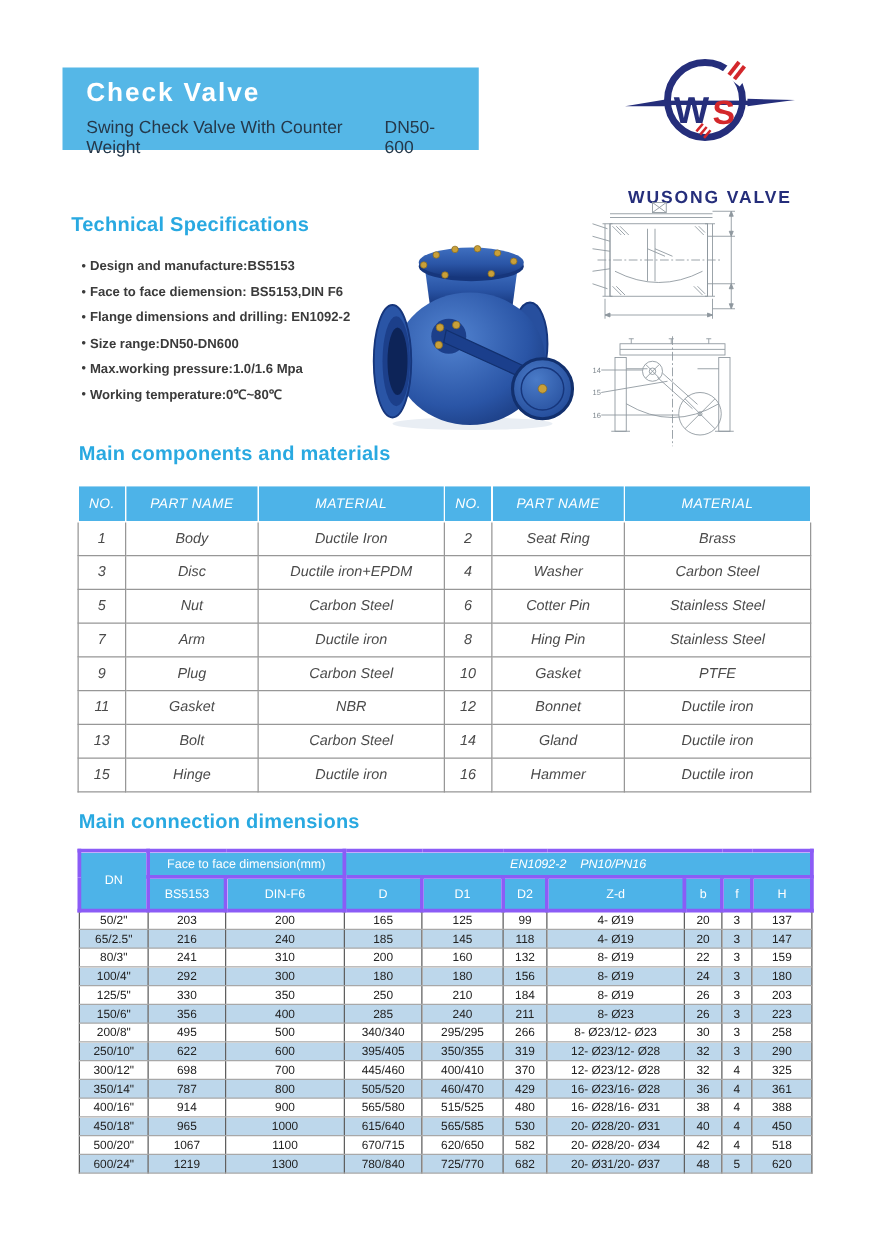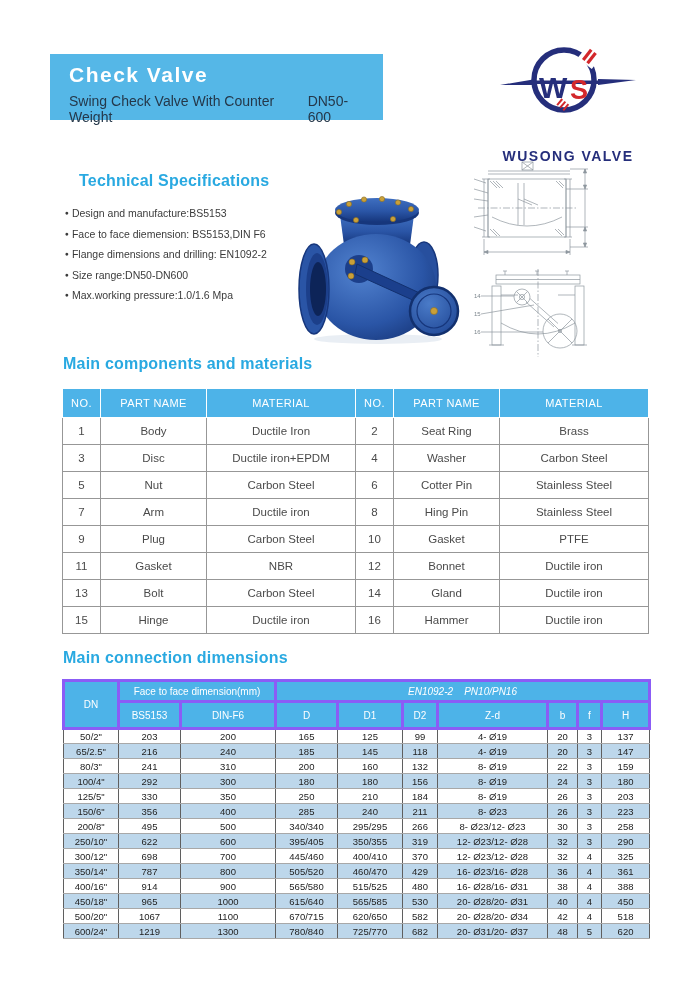--- a/index.html
+++ b/index.html
@@ -28,39 +28,39 @@
   .brand-text {
     margin-top:18px; font-size:14px; font-weight:bold; color:#252E7B;
     letter-spacing:1.5px; white-space:nowrap;
   }
 
   
   .sec-heading {
     position:absolute; font-size:16px; font-weight:bold; color:#29A9E1;
     letter-spacing:0.2px;
   }
-  .h-tech { left:79px; top:172px; }
+  .h-tech { left:57px; top:172px; }
   .h-comp { left:63px; top:355px; }
   .h-dims { left:63px; top:649px; }
 
   
   .specs { left:65px; top:203px; list-style:none; }
-  .specs li { font-size:10.5px; color:#3b3b3b; line-height:19.5px; white-space:nowrap; }
+  .specs li { font-size:10.5px; color:#3b3b3b; line-height:19.5px; white-space:nowrap;font-weight:bold; }
   .specs li::before { content:"●"; font-size:6.5px; vertical-align:2px; margin-right:3px; }
 
   
   .valve-photo { left:294px; top:189px; }
   .drawings { left:472px; top:155px; }
 
   
   table { border-collapse:collapse; table-layout:fixed; position:absolute; }
   th, td { text-align:center; vertical-align:middle; overflow:hidden; }
 
   
-  .comp-table { left:62px; top:388px; width:586px; border:1px solid #8a8a8a; }
+  .comp-table { left:62px; top:388px; width:586px; border:1px solid #8a8a8a;font-style:italic; }
   .comp-table th {
     background:#4DB3E8; color:#ffffff; font-size:11px; font-weight:normal;
     height:29px; border:1.5px solid #ffffff; letter-spacing:0.4px;
   }
   .comp-table td {
     height:27px; font-size:11.5px; color:#4a4a4a; border:1px solid #979797;
     background:#ffffff;
   }
 
   
@@ -113,20 +113,21 @@
   <div class="brand-text">WUSONG VALVE</div>
 </div>
 
 <h2 class="sec-heading h-tech">Technical Specifications</h2>
 <ul class="abs specs">
     <li>Design and manufacture:BS5153</li>
     <li>Face to face diemension: BS5153,DIN F6</li>
     <li>Flange dimensions and drilling: EN1092-2</li>
     <li>Size range:DN50-DN600</li>
     <li>Max.working pressure:1.0/1.6 Mpa</li>
+    <li>Working temperature:0℃~80℃</li>
   </ul>
 
 <svg class="abs valve-photo" width="168" height="156" viewBox="0 0 168 156">
   <defs>
     <linearGradient id="vb" x1="0" y1="0" x2="0" y2="1">
       <stop offset="0" stop-color="#3f6fc0"></stop>
         <stop offset="0.55" stop-color="#2a55a6"></stop>
         <stop offset="1" stop-color="#16367c"></stop>
     </linearGradient>
     <radialGradient id="vr" cx="0.38" cy="0.35" r="0.85">

